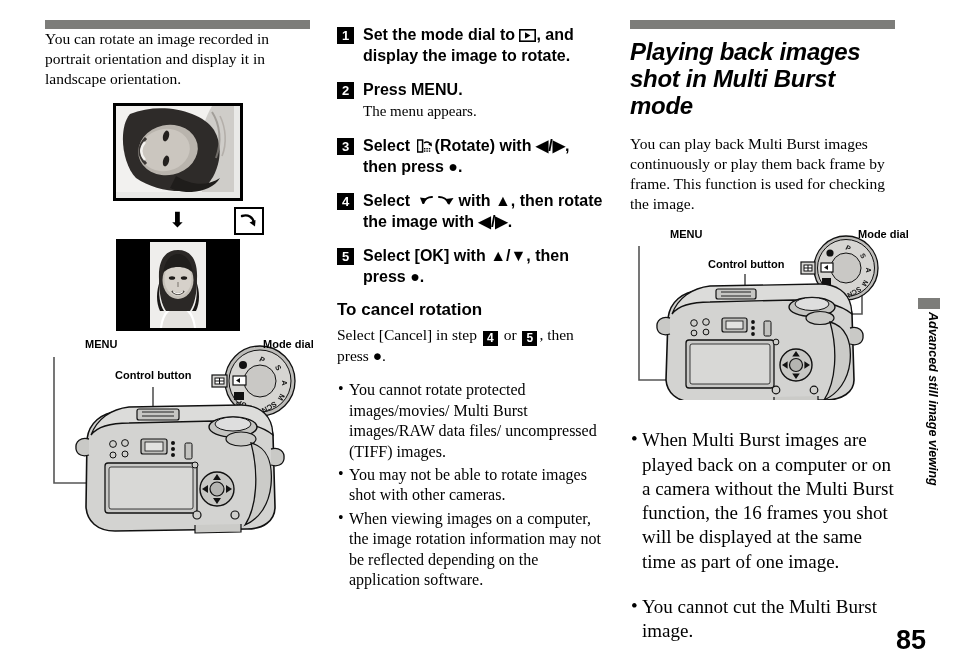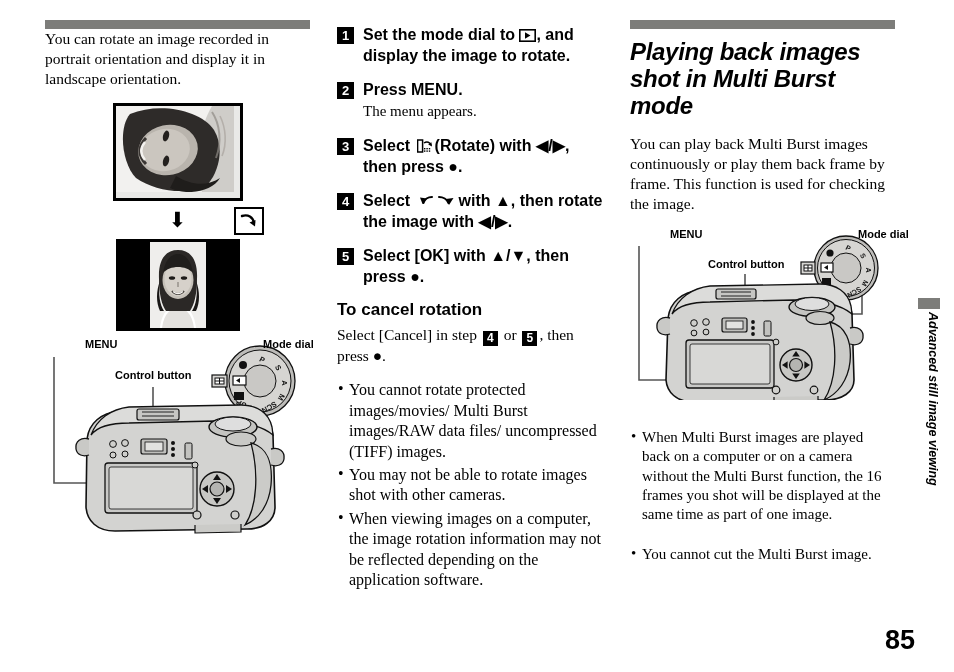--- a/index.html
+++ b/index.html
@@ -55,21 +55,21 @@
     font-family:"Liberation Sans",sans-serif;font-weight:bold;
     font-size:17px;margin:3px 0 5px 0;
   }
 
   ul.notes{margin:14px 0 0 0;padding:0;list-style:none;}
   ul.notes li{
     font-size:16px;line-height:1.28;margin-bottom:3px;
     padding-left:12px;position:relative;
   }
   ul.notes li:before{content:"•";position:absolute;left:1px;top:-1px;}
-  ul.notes.rt li{font-size:15px;margin-top:21px;}
+  ul.notes.rt li{font-size:19px;margin-top:21px;}
 
   
   .photo-wrap{margin:14px 0 0 0;display:flex;flex-direction:column;align-items:center;}
   .photo-top{
     width:124px;height:92px;border:3px solid #000;position:relative;overflow:hidden;
     background:#e9e9e7;
   }
   .photo-bot{
     width:124px;height:92px;border:0;position:relative;overflow:hidden;background:#000;
   }
@@ -90,21 +90,21 @@
 
   
   .tab-bar{position:absolute;width:22px;height:11px;background:#7d7d7a;}
   .tab-txt{
     position:absolute;
     font-family:"Liberation Sans",sans-serif;font-style:italic;font-weight:bold;
     font-size:12.5px;white-space:nowrap;
     transform-origin:left top;transform:rotate(90deg);
   }
   .pageno{
-    position:absolute;right:39px;bottom:16px;
+    position:absolute;right:28px;bottom:16px;
     font-family:"Liberation Sans",sans-serif;font-weight:bold;font-size:27px;
   }
   .glyph{font-family:"DejaVu Sans",sans-serif;}
   svg{display:block;}
 </style>
 </head>
 <body>
 
 <div class="page">
 

